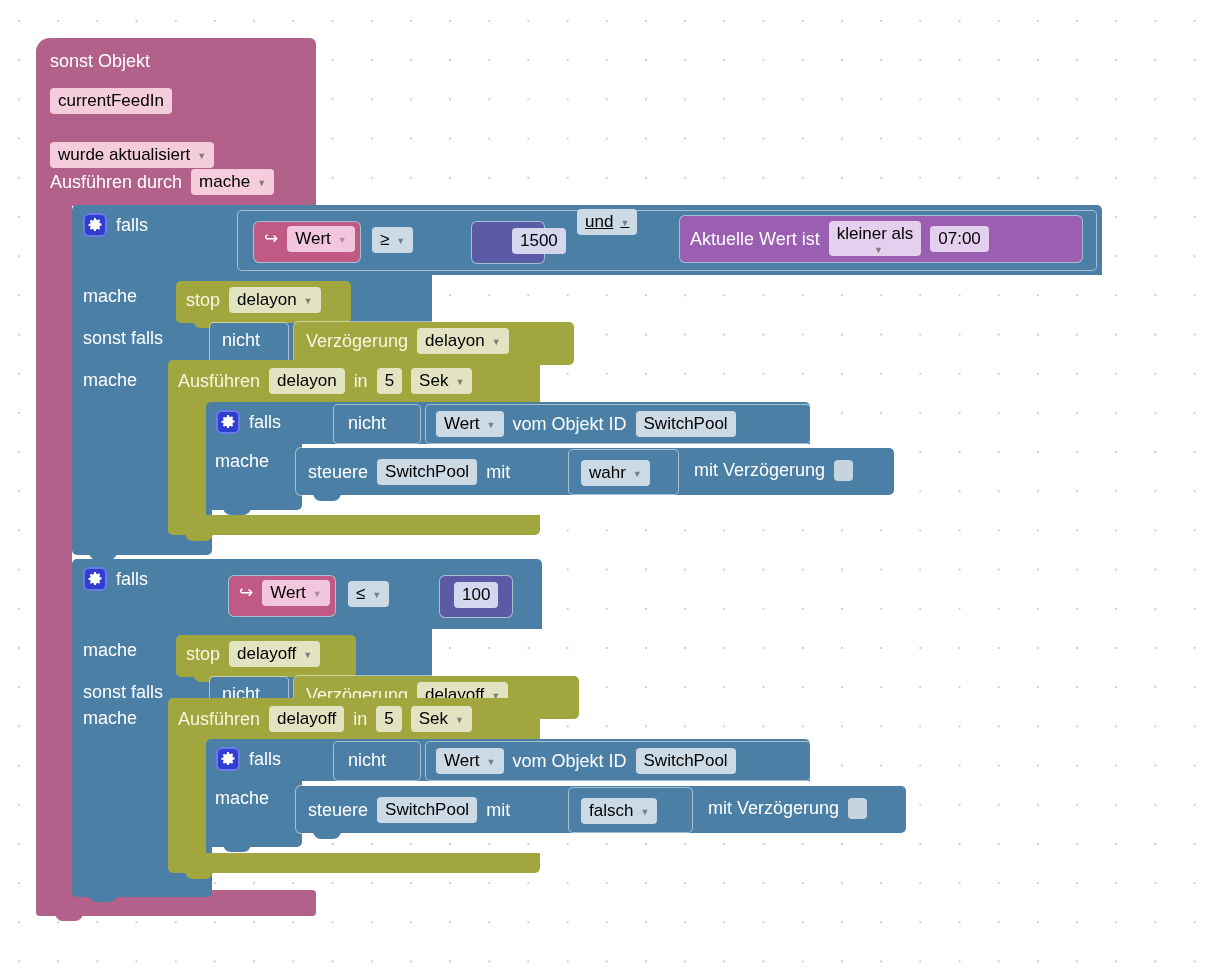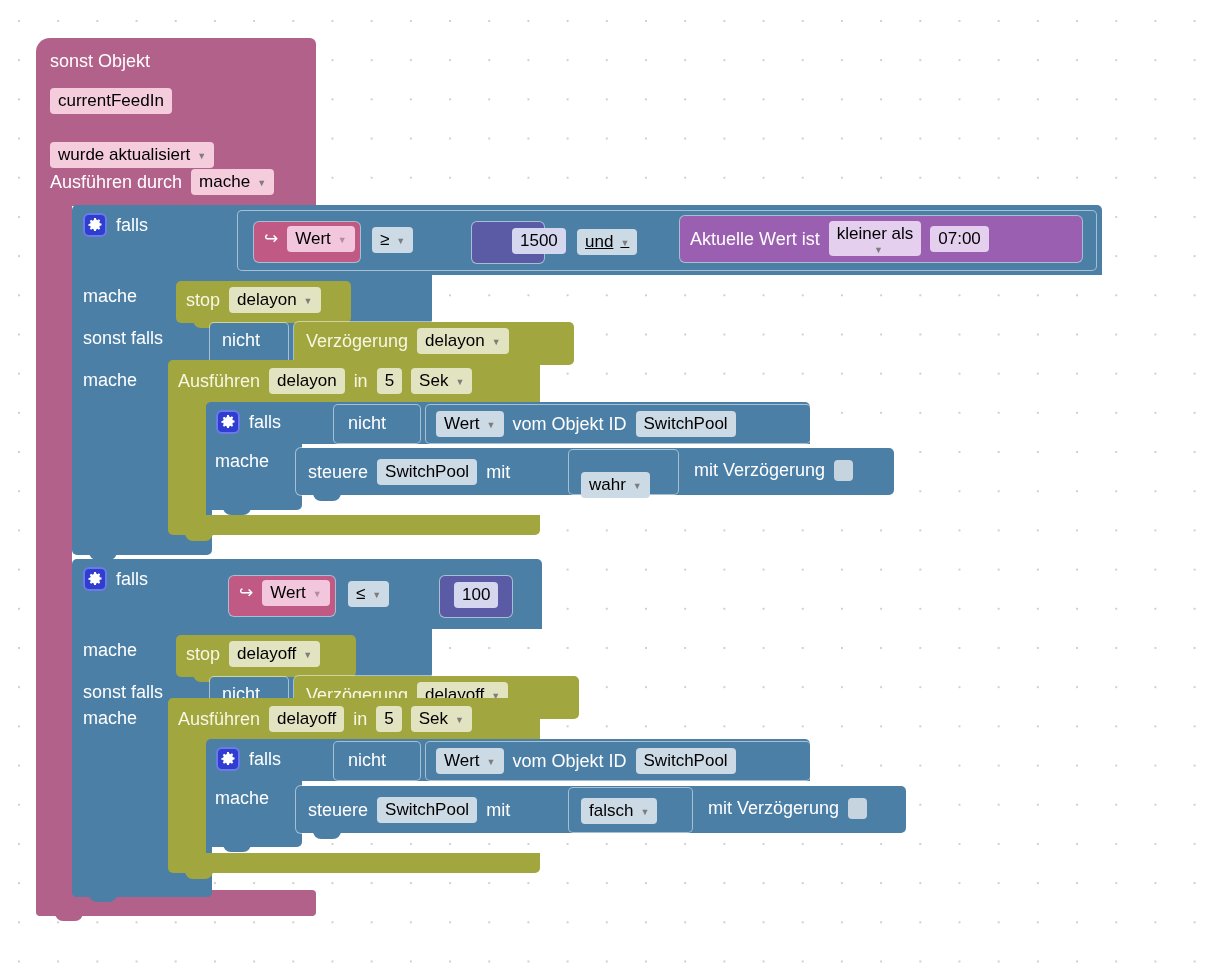--- a/index.html
+++ b/index.html
@@ -195,21 +195,21 @@
         <span>≥</span>
         <span class="caret">▼</span>
       </span>
     </div>
 
     <div class="blk-body c-math outline" style="left:400px; top:17px; width:72px; height:41px; border-radius:5px;"></div>
     <div class="row" style="left:408px; top:23px;margin-left:32px;">
       <span class="field f-indigo">1500</span>
     </div>
 
-    <div class="row" style="left:505px; top:24px;text-decoration:underline;">
+    <div class="row" style="left:505px; top:4px;text-decoration:underline;">
       <span class="field f-blue">
         <span>und</span>
         <span class="caret">▼</span>
       </span>
     </div>
 
     <div class="blk-body c-time outline" style="left:608px; top:11px; width:402px; height:46px; border-radius:5px;"></div>
     <div class="row" style="left:618px; top:16px;">
       <span class="lbl">Aktuelle Wert ist</span>
       <span class="field f-purple">
@@ -313,21 +313,21 @@
   <div class="blk" style="left:296px; top:448px; width:600px; height:56px;">
     <div class="blk-body c-ctrl outline" style="left:0; top:0; width:598px; height:47px; border-radius:5px;"></div>
     <div class="blk-body c-ctrl" style="left:17px; top:44px; width:28px; height:9px; border-radius:0 0 8px 8px;"></div>
     <div class="row" style="left:12px; top:11px;">
       <span class="lbl">steuere</span>
       <span class="field f-blue">SwitchPool</span>
       <span class="lbl">mit</span>
     </div>
 
     <div class="blk-body c-ctrl outline" style="left:273px; top:2px; width:109px; height:44px; border-radius:4px;"></div>
-    <div class="row" style="left:285px; top:24px;">
+    <div class="row" style="left:285px; top:12px;">
       <span class="field f-blue">
         <span>wahr</span>
         <span class="caret">▼</span>
       </span>
     </div>
     <div class="row" style="left:398px; top:11px;">
       <span class="lbl">mit Verzögerung</span>
       <span class="chkbox"></span>
     </div>
   </div>

